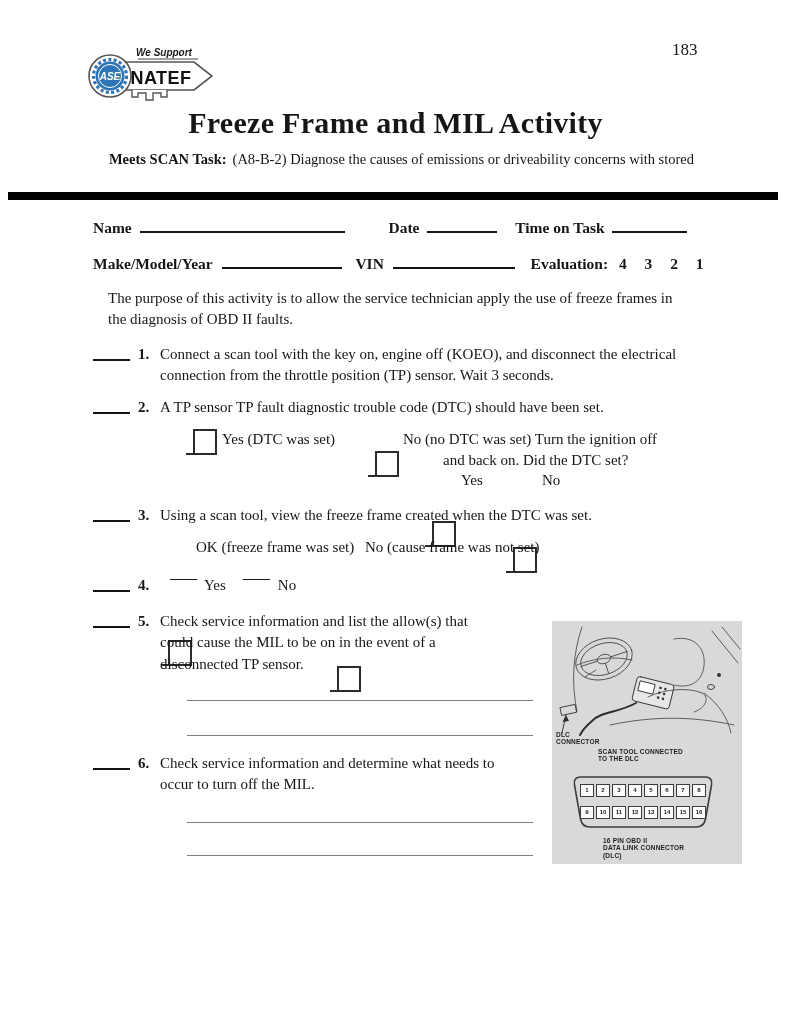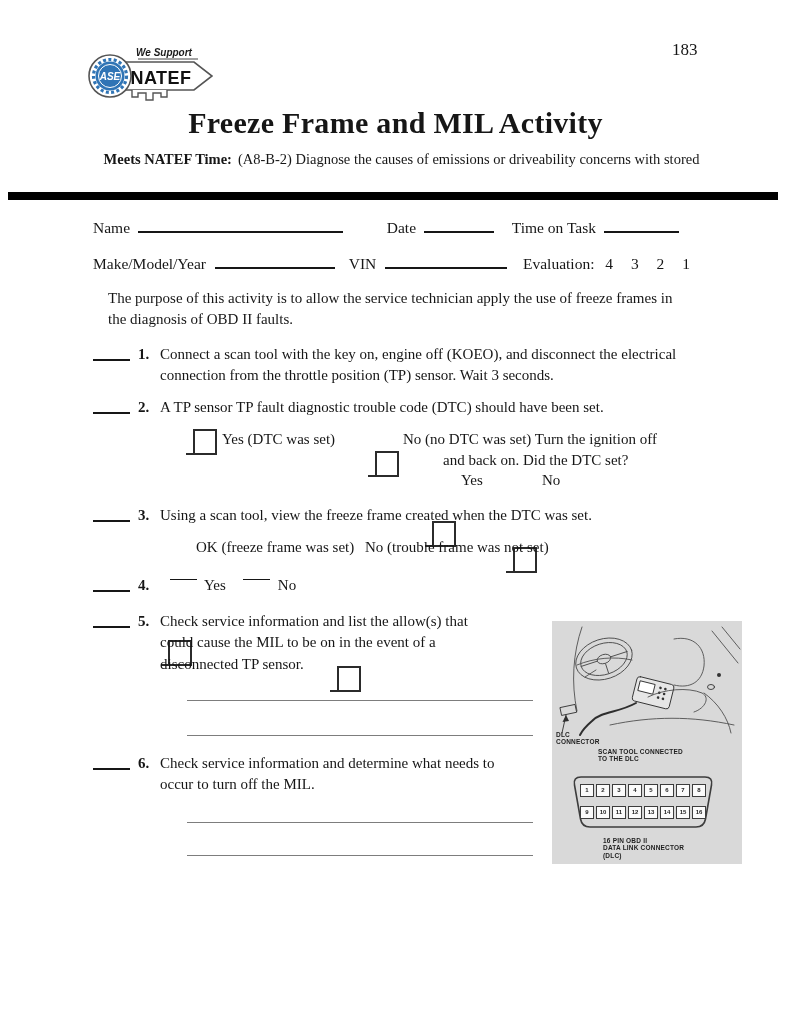--- a/index.html
+++ b/index.html
@@ -5,21 +5,21 @@
   html,body{margin:0;padding:0;background:#9a9a9a;}
   .page{position:relative;width:791px;height:1024px;background:#ffffff;margin:0 auto;
         font-family:"Liberation Serif",serif;color:#161616;overflow:hidden;}
   .abs{position:absolute;}
   .pagenum{left:672px;top:40px;font-size:17px;}
   .title{left:0;right:0;top:106px;text-align:center;font-size:30px;font-weight:bold;letter-spacing:.3px;}
   .task{left:70px;right:58px;top:149px;text-align:center;font-size:14.5px;line-height:1.45;}
   .task b{margin-right:6px;}
   .rule{left:8px;top:192px;width:770px;height:8px;background:#000;}
   .fieldrow{font-size:15.5px;white-space:nowrap;}
-  .fieldrow b{font-weight:normal;}
+  .fieldrow b{font-weight:bold;}
   .line{display:inline-block;border-bottom:2px solid #161616;height:4px;}
   .purpose{left:108px;top:288px;width:610px;font-size:15px;line-height:1.42;white-space:pre-line;}
   .item{display:flex;align-items:flex-start;font-size:15px;line-height:1.42;}
   .blank{width:37px;border-bottom:2px solid #161616;height:15px;margin-right:8px;flex:none;}
   .inum{font-weight:bold;width:22px;flex:none;}
   .itext{white-space:pre-line;}
   .cb{position:relative;width:20px;height:22px;border:2px solid #2b2b2b;background:#fff;}
   .cb::before{content:'';position:absolute;left:-9px;bottom:-2px;width:9px;border-bottom:2px solid #2b2b2b;}
   .cblabel{font-size:15px;white-space:pre-line;}
   .ansline{border-bottom:1.5px solid #7d7d7d;height:2px;width:346px;left:187px;}
@@ -49,21 +49,21 @@
     <text x="78" y="14" text-anchor="middle" font-family="Liberation Sans, sans-serif" font-size="10" font-weight="bold" font-style="italic" fill="#1a1a1a">We Support</text>
     <line x1="52" y1="17" x2="112" y2="17" stroke="#444" stroke-width="1"></line>
     <text x="75" y="41.5" text-anchor="middle" font-family="Liberation Sans, sans-serif" font-size="18" font-weight="bold" letter-spacing=".5" fill="#111">NATEF</text>
   </svg>
 
   <div class="abs pagenum">183</div>
 
   <div class="abs title">Freeze Frame and MIL Activity</div>
 
   <div class="abs task">
-    <div><b>Meets NATEF Time:</b><span>(A8-B-2) Diagnose the causes of emissions or driveability concerns with stored</span></div>
+    <div><b>Meets SCAN Task:</b><span>(A8-B-2) Diagnose the causes of emissions or driveability concerns with stored</span></div>
   </div>
 
   <div class="abs rule"></div>
 
   <div class="abs fieldrow" style="left:93px;top:219px">
     <b>Name</b>
     <span class="line" style="width:205px;margin-left:4px"></span>
     <b style="margin-left:40px">Date</b>
     <span class="line" style="width:70px;margin-left:4px"></span>
     <b style="margin-left:14px">Time on Task</b>
@@ -105,21 +105,21 @@
   <div class="abs cblabel" style="left:542px;top:472px">No</div>
 
   <div class="abs item" style="left:93px;top:505px;width:625px">
     <span class="blank"></span>
     <span class="inum">3.</span>
     <span class="itext">Using a scan tool, view the freeze frame created when the DTC was set.</span>
   </div>
   <div class="abs cb" style="left:168px;top:536px"></div>
   <div class="abs cblabel" style="left:196px;top:539px">OK (freeze frame was set)</div>
   <div class="abs cb" style="left:337px;top:536px"></div>
-  <div class="abs cblabel" style="left:365px;top:539px">No (trouble frame was not set)</div>
+  <div class="abs cblabel" style="left:365px;top:539px">No (cause frame was not set)</div>
 
   <div class="abs item" style="left:93px;top:575px;width:660px">
     <span class="blank"></span>
     <span class="inum">4.</span>
     <span class="smallblank" style="margin-left:10px"></span>
     <span style="margin-left:7px">Yes</span>
     <span class="smallblank" style="margin-left:17px"></span>
     <span style="margin-left:8px">No</span>
   </div>
 

